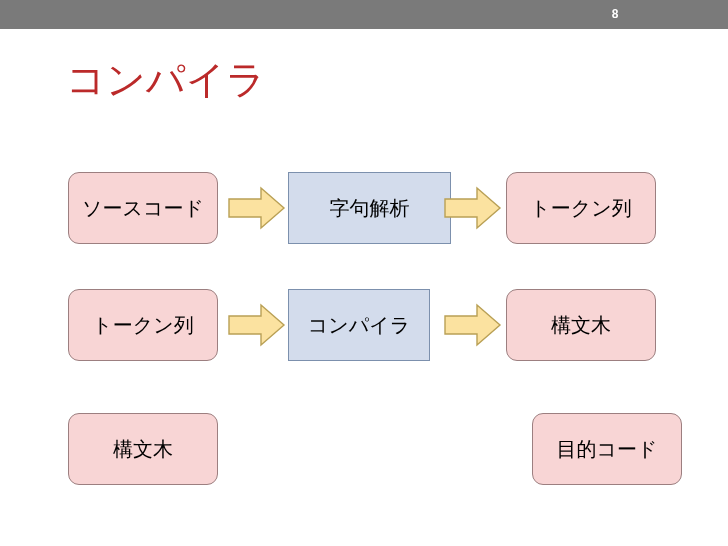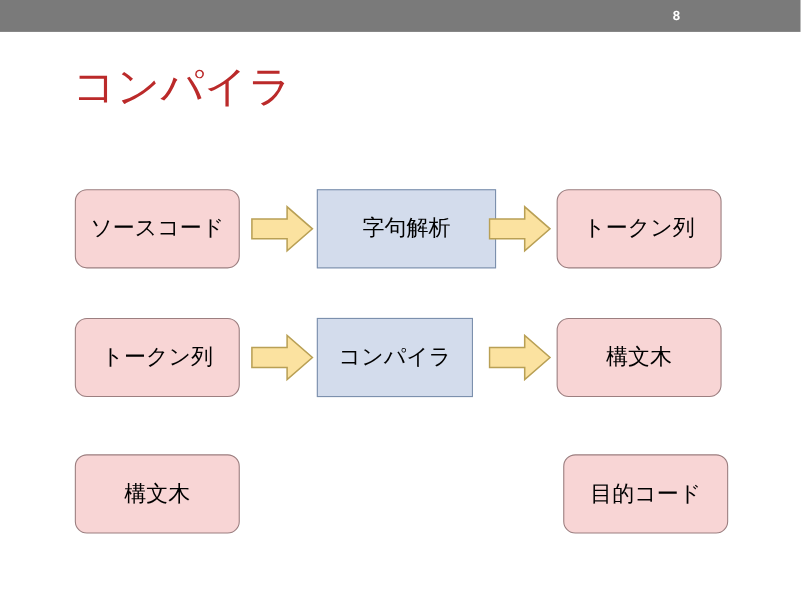--- a/index.html
+++ b/index.html
@@ -145,18 +145,18 @@
     </div>
 
     <div class="node pink" style="left:506px; top:289px; width:150px; height:72px;">
       <span>構文木</span>
     </div>
 
     <div class="node pink" style="left:68px; top:413px; width:150px; height:72px;">
       <span>構文木</span>
     </div>
 
-    <div class="node pink" style="left:512px; top:413px; width:150px; height:72px;">
+    <div class="node pink" style="left:532px; top:413px; width:150px; height:72px;">
       <span>目的コード</span>
     </div>
 
   </div>
 </div>
 
 </body></html>

